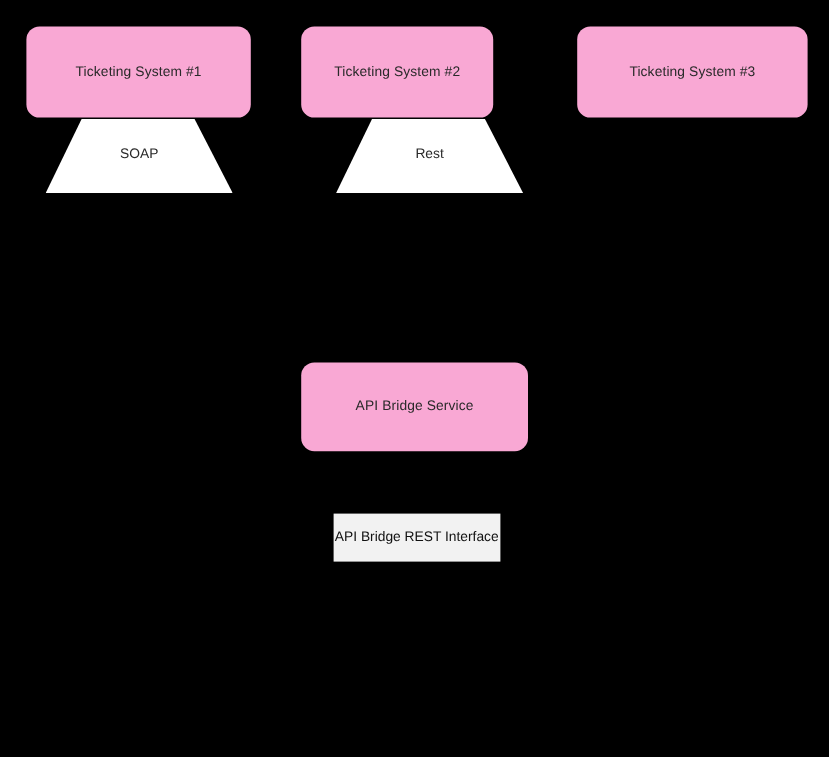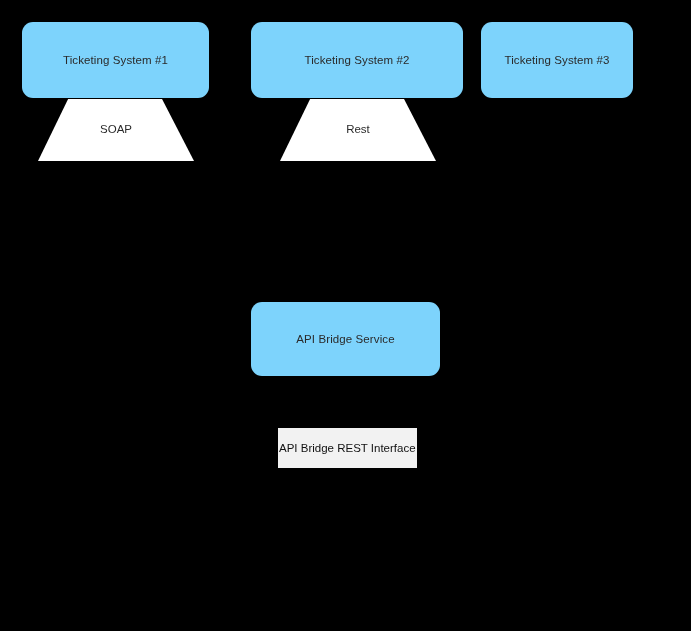--- a/index.html
+++ b/index.html
@@ -13,21 +13,21 @@
     width: 691px;
     height: 631px;
     background: #000000;
     overflow: hidden;
     font-family: "Liberation Sans", "DejaVu Sans", sans-serif;
   }
 
   
   .node {
     position: absolute;
-    background: #7dd3fc;
+    background: #f9a8d4;
     border-radius: 11px;
     box-sizing: border-box;
     display: flex;
     align-items: center;
     justify-content: center;
   }
   .node.ekran {
     border-radius: 15px;
   }
   .node-label {
@@ -77,29 +77,29 @@
 <div id="canvas">
 
   <div class="node" style="left:22px; top:22px; width:187px; height:76px;">
     <span class="node-label">Ticketing System #1</span>
   </div>
   <div class="trapezoid" style="left:38px; top:99px; width:156px; height:62px;
               clip-path: polygon(19.3% 0%, 79.5% 0%, 100% 100%, 0% 100%);">
     <span class="trapezoid-label">SOAP</span>
   </div>
 
-  <div class="node" style="left:251px; top:22px; width:212px; height:76px;">
+  <div class="node" style="left:251px; top:22px; width:160px; height:76px;">
     <span class="node-label">Ticketing System #2</span>
   </div>
   <div class="trapezoid" style="left:280px; top:99px; width:156px; height:62px;
               clip-path: polygon(19.3% 0%, 79.5% 0%, 100% 100%, 0% 100%);">
     <span class="trapezoid-label">Rest</span>
   </div>
 
-  <div class="node" style="left:481px; top:22px; width:152px; height:76px;">
+  <div class="node" style="left:481px; top:22px; width:192px; height:76px;">
     <span class="node-label">Ticketing System #3</span>
   </div>
 
   <div class="node" style="left:251px; top:302px; width:189px; height:74px;">
     <span class="node-label">API Bridge Service</span>
   </div>
 
   <div class="edge-label" style="left:278px; top:428px;">API Bridge REST Interface</div>
 
 

